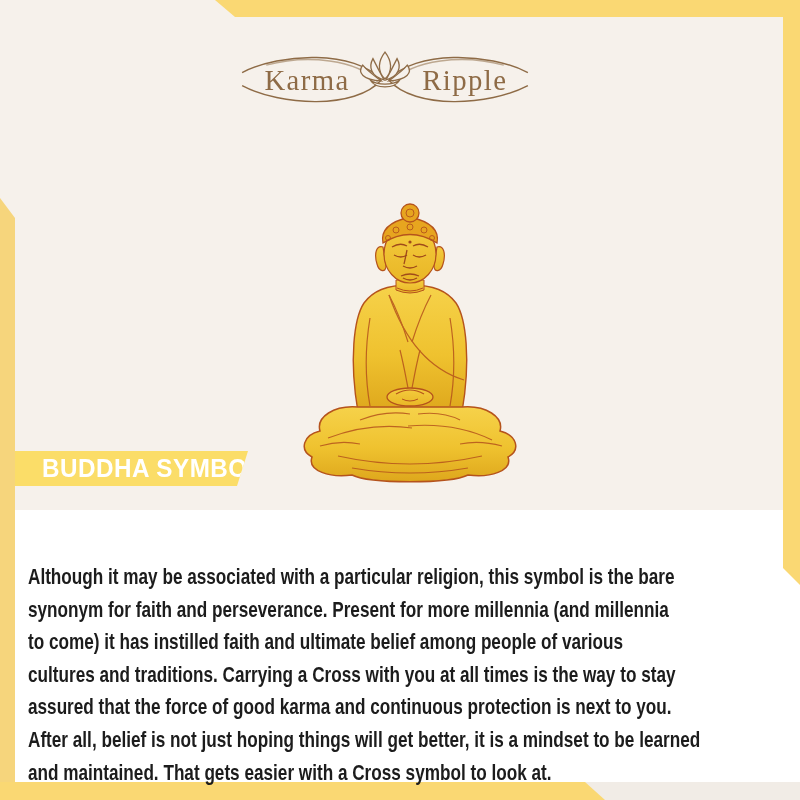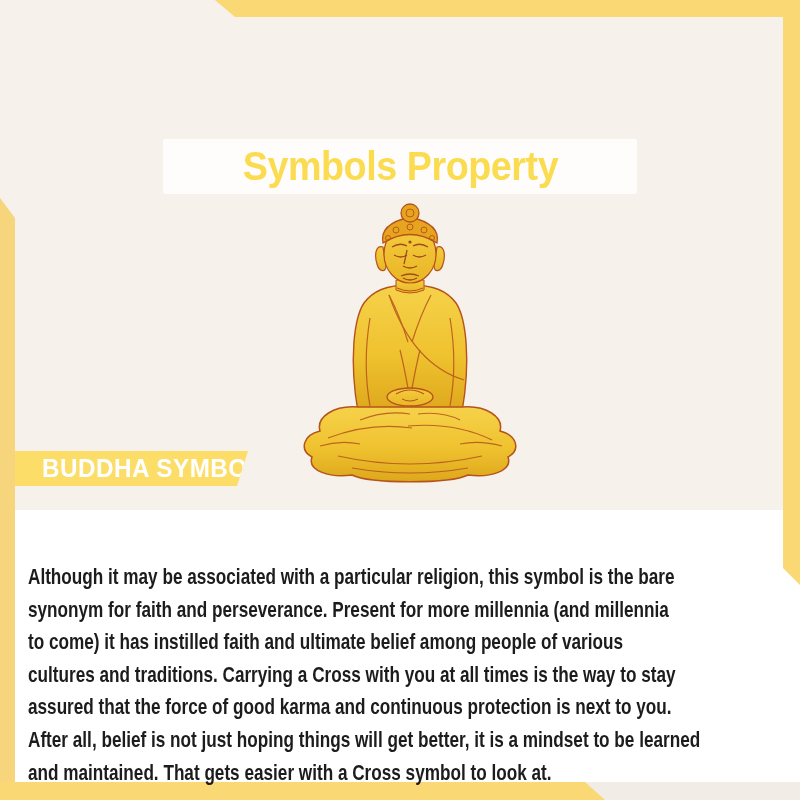--- a/index.html
+++ b/index.html
@@ -72,24 +72,43 @@
 <div class="canvas">
 
   <div class="bg-top"></div>
   <div class="white-section"></div>
   <div class="top-band"></div>
   <div class="right-strip"></div>
   <div class="left-strip"></div>
   <div class="bottom-cream"></div>
   <div class="bottom-band"></div>
 
+  <div class="logo">
+    <svg viewBox="0 0 360 76" xmlns="http://www.w3.org/2000/svg">
+      <g stroke="#8E6B46" stroke-width="1.5" fill="none">
+        <path d="M 176 38 C 148 6 68 8 26 30"></path>
+        <path d="M 176 38 C 148 70 68 66 26 44"></path>
+        <path d="M 184 38 C 212 6 292 8 334 30"></path>
+        <path d="M 184 38 C 212 70 292 66 334 44"></path>
+        <path d="M 172 40 C 150 16 96 10 52 22" opacity="0.55"></path>
+        <path d="M 188 40 C 210 16 264 10 308 22" opacity="0.55"></path>
+      </g>
+      <g stroke="#8E6B46" stroke-width="1.4" fill="#F6F1EB">
+        <path d="M 164 38 C 172 44 188 44 196 38 C 190 48 170 48 164 38 Z"></path>
+        <path d="M 156 22 C 150 30 156 38 176 39 C 165 31 160 27 156 22 Z"></path>
+        <path d="M 204 22 C 210 30 204 38 184 39 C 195 31 200 27 204 22 Z"></path>
+        <path d="M 167 15 C 162 24 165 34 179 38 C 173 27 170 21 167 15 Z"></path>
+        <path d="M 193 15 C 198 24 195 34 181 38 C 187 27 190 21 193 15 Z"></path>
+        <path d="M 180 8 C 173 17 171 28 180 37 C 189 28 187 17 180 8 Z"></path>
+      </g>
+      <text x="96" y="49" text-anchor="middle" font-family="Liberation Serif, serif" font-size="31" fill="#8E6B46" letter-spacing="1.5">Karma</text>
+      <text x="266" y="49" text-anchor="middle" font-family="Liberation Serif, serif" font-size="31" fill="#8E6B46" letter-spacing="1.5">Ripple</text>
+    </svg>
+  </div>
 
-  <div class="title-box">
-    <div class="title-text">Symbols Property</div>
-  </div>
 
   <div class="buddha">
     <svg viewBox="0 0 240 292" xmlns="http://www.w3.org/2000/svg">
       <defs>
         <linearGradient id="gold" x1="0" y1="0" x2="0" y2="1">
           <stop offset="0" stop-color="#F6D24A"></stop>
           <stop offset="0.55" stop-color="#EFC22F"></stop>
           <stop offset="1" stop-color="#DEA71C"></stop>
         </linearGradient>
         <linearGradient id="goldHead" x1="0" y1="0" x2="0" y2="1">

